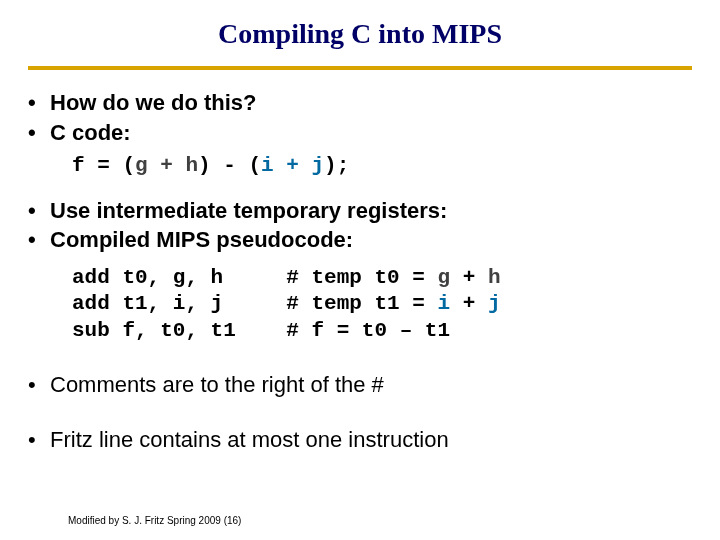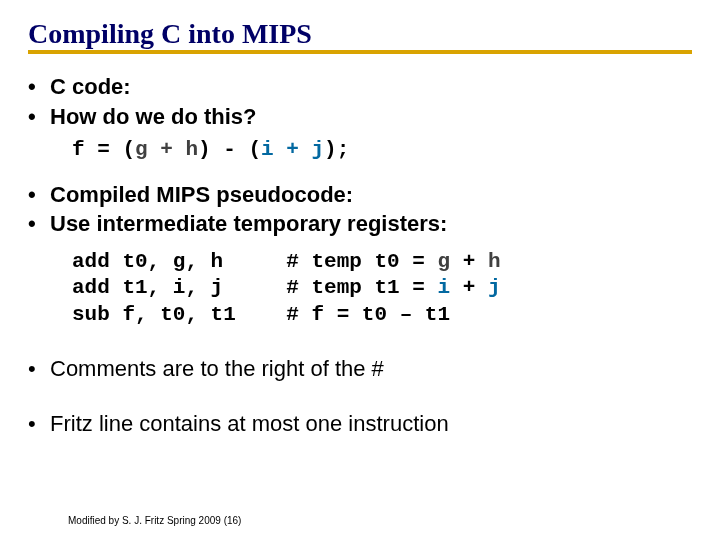--- a/index.html
+++ b/index.html
@@ -6,26 +6,26 @@
   body {
     width: 720px;
     height: 540px;
     background: #fff;
     font-family: Arial, Helvetica, sans-serif;
     color: #000;
     position: relative;
     padding: 18px 28px 0 28px;
   }
   .title {
-    text-align: left;
+    text-align: center;
     font-family: "Times New Roman", Times, serif;
     font-weight: bold;
     font-size: 28px;
     color: #000066;
-    padding-bottom: 0;
+    padding-bottom: 16px;
   }
   .rule {
     height: 4px;
     background: #d9a300;
     margin: 0 0 18px 0;
   }
   ul.top { list-style: none; }
   ul.top > li {
     font-size: 22px;
     font-weight: bold;
@@ -63,29 +63,29 @@
     padding-left: 40px;
   }
 </style>
 </head>
 <body>
 
 <div class="title">Compiling C into MIPS</div>
 <div class="rule"></div>
 
 <ul class="top">
+  <li>How do we do this?</li>
   <li>C code:</li>
-  <li>How do we do this?</li>
 </ul>
 
 <div class="codeblock"><span>f = (</span><span class="g">g + h</span><span>) - (</span><span class="b">i + j</span><span>);</span></div>
 
 <ul class="top">
+  <li>Use intermediate temporary registers:</li>
   <li>Compiled MIPS pseudocode:</li>
-  <li>Use intermediate temporary registers:</li>
 </ul>
 
 <div class="codeblock small-gap"><span>add t0, g, h     # temp t0 = </span><span class="g">g</span><span> + </span><span class="g">h</span>
 <span>add t1, i, j     # temp t1 = </span><span class="b">i</span><span> + </span><span class="b">j</span>
 <span>sub f, t0, t1    # f = t0 – t1</span></div>
 
 <ul class="top">
   <li class="plain">Comments are to the right of the #</li>
 </ul>
 <div class="spacer-lg"></div>

